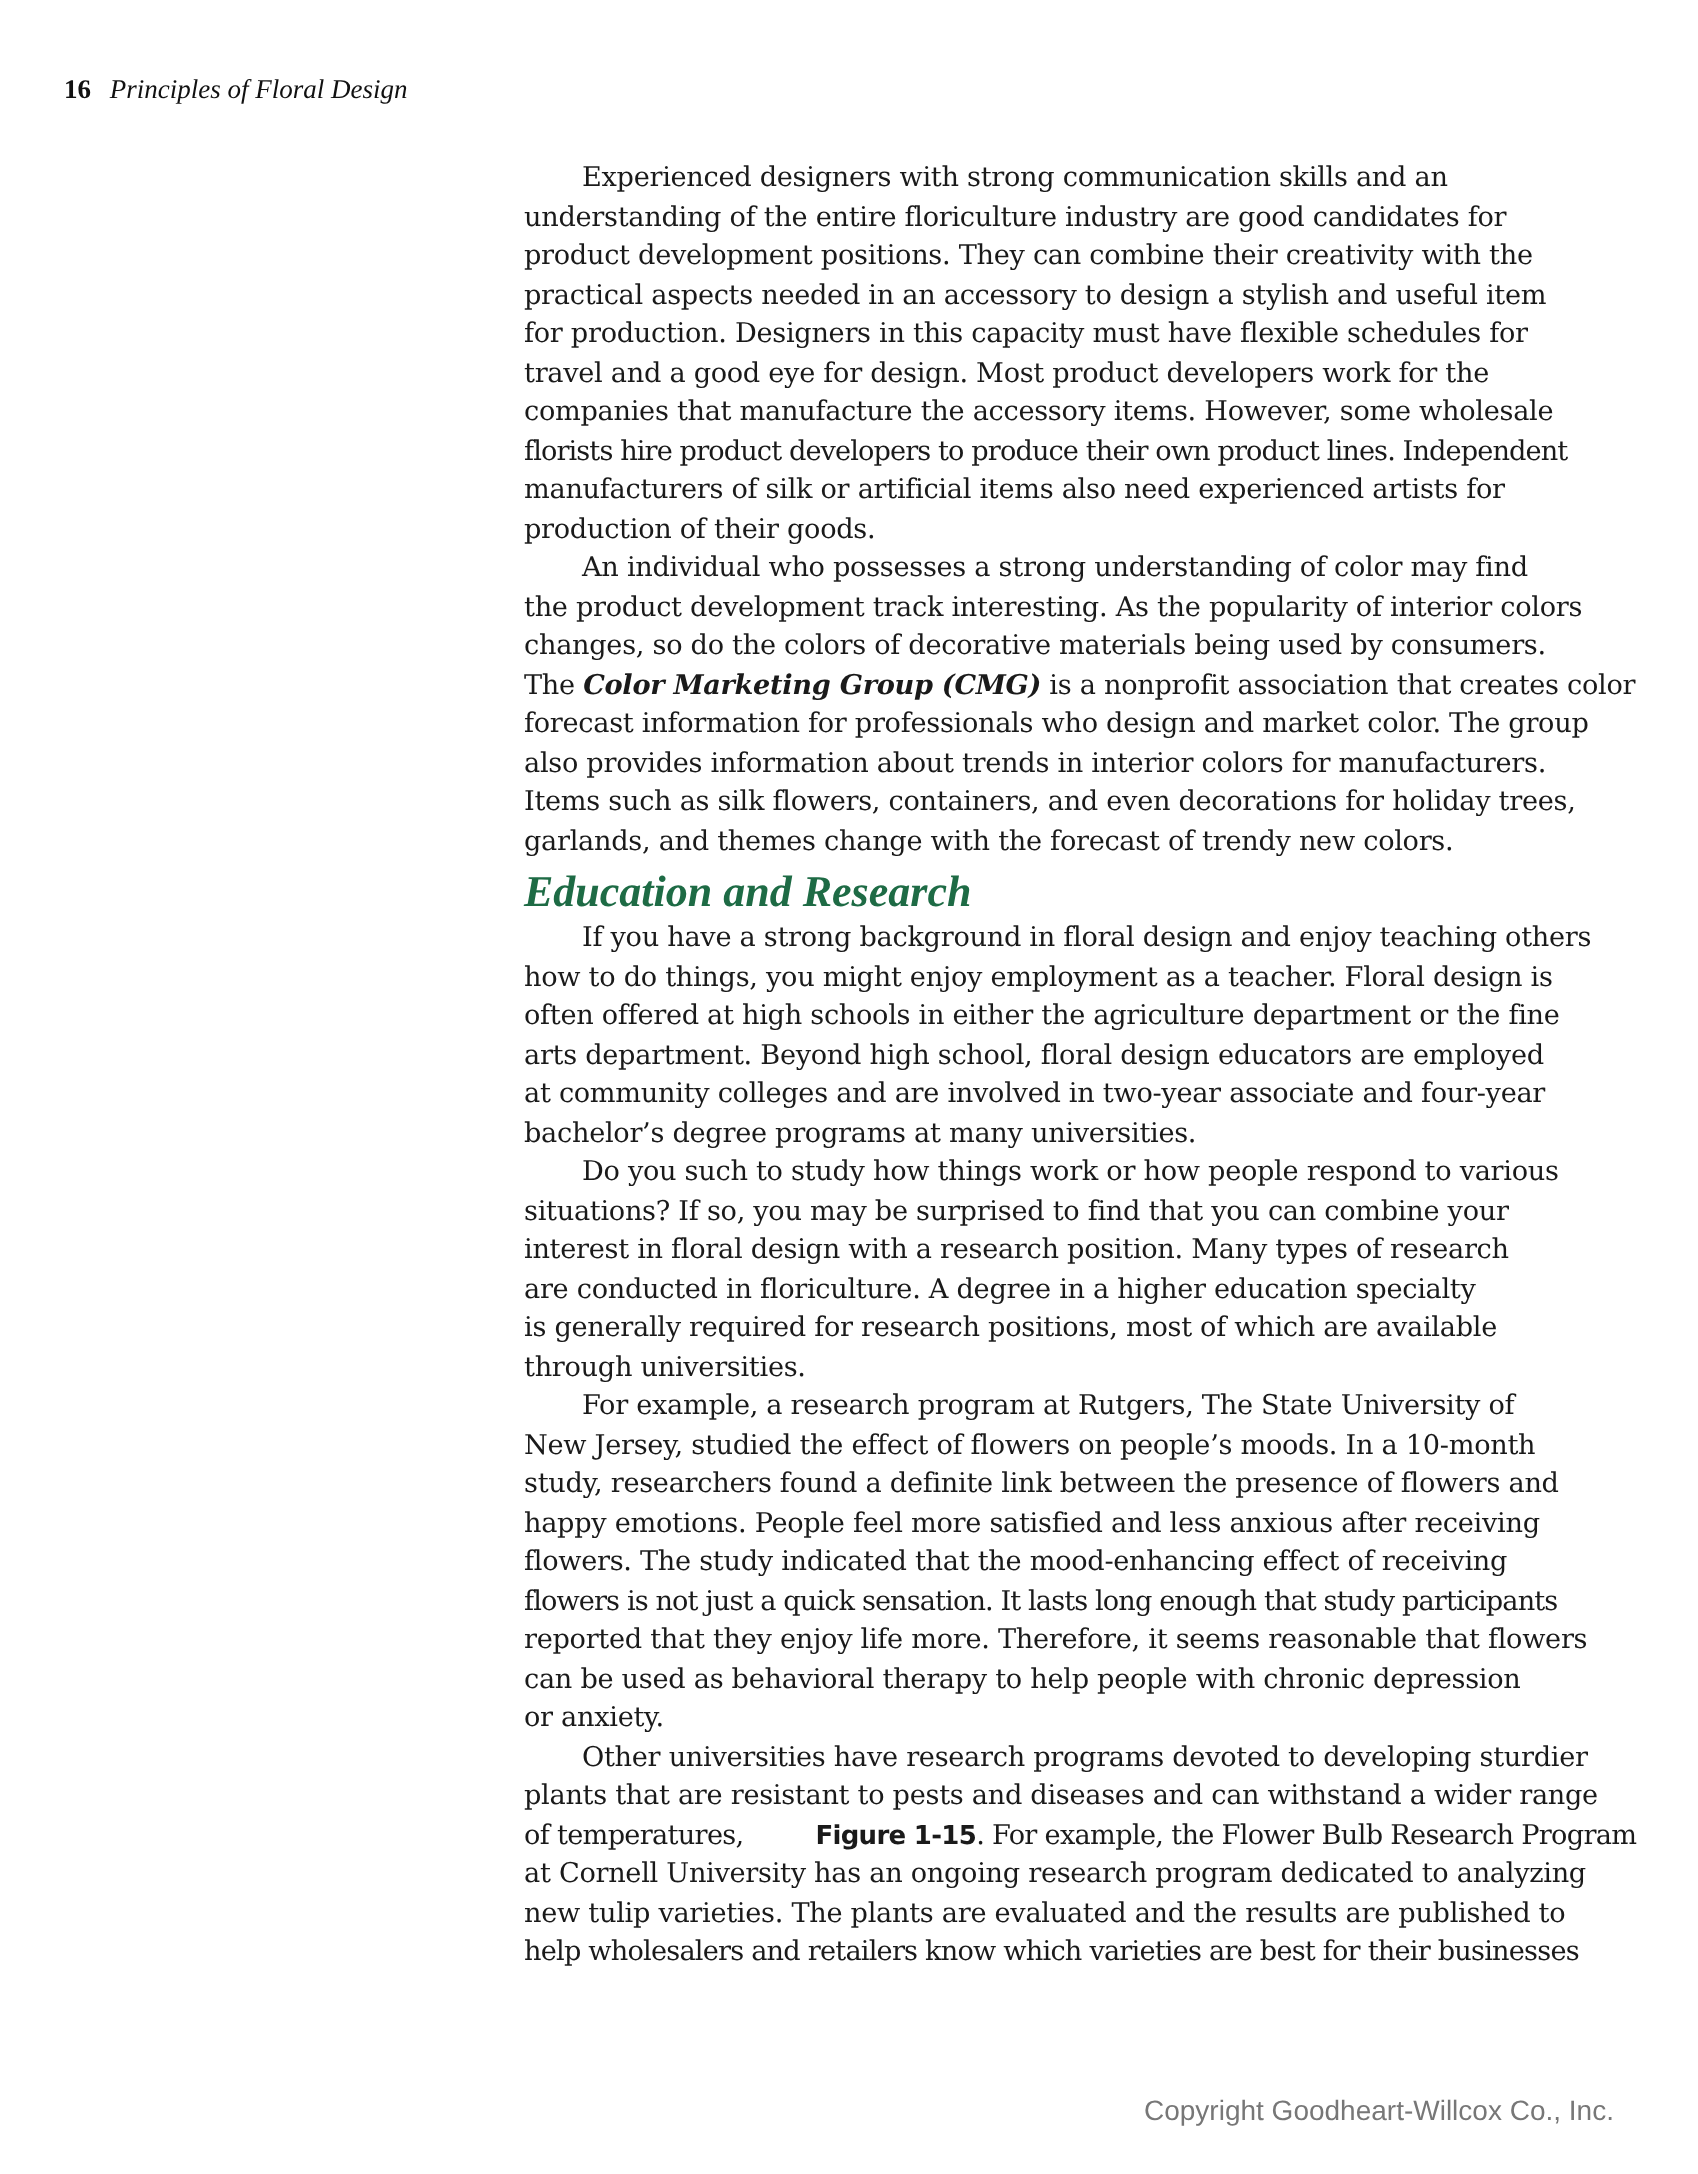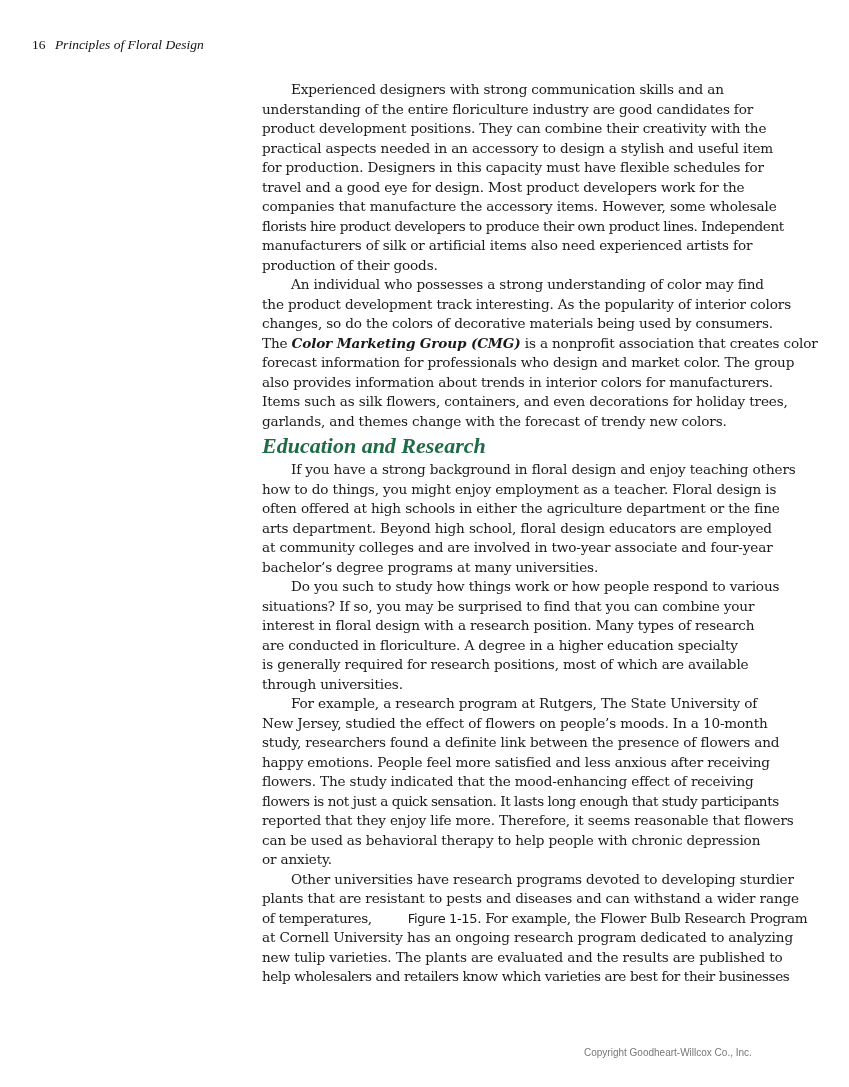--- a/index.html
+++ b/index.html
@@ -2,40 +2,40 @@
 <html><head>
   <meta charset="utf-8">
   <style>
     html, body { margin: 0; padding: 0; background: #ffffff; }
     body { width: 849px; height: 1087px; position: relative; overflow: hidden; }
     .running-head {
       position: absolute; left: 32px; top: 37px;
       font-family: "Liberation Serif", serif; font-size: 13.5px; color: #111;
       white-space: nowrap;
     }
-    .running-head .pg { font-weight: normal; margin-right: 6px; }
+    .running-head .pg { font-weight: bold; margin-right: 6px; }
     .running-head .title { font-style: italic; }
     .body-col {
       position: absolute; left: 262px; top: 80px; width: 540px;
       font-family: "DejaVu Serif", serif; font-size: 13.6px; color: #1a1a1a;
       line-height: 19.5px; letter-spacing: -0.15px;
     }
     .line { white-space: nowrap; display: block; height: 19.5px; }
     .indent { padding-left: 29px; }
     .heading {
       font-family: "Liberation Serif", serif; font-style: italic;
       font-size: 22px; color: #1e6b45; line-height: 28px; height: 28px;
       margin-top: 1px; margin-bottom: 0px; display: block; white-space: nowrap;
       letter-spacing: 0;
     }
     .em-bold { font-weight: bold; font-style: italic; }
-    .fig-ref { font-family: "DejaVu Sans", sans-serif; font-weight: normal; font-size: 13px; padding-left: 32px; }
+    .fig-ref { font-family: "DejaVu Sans", sans-serif; font-weight: bold; font-size: 13px; padding-left: 32px; }
     .copyright {
-      position: absolute; left: 584px; top: 1047px;
-      font-family: "Liberation Sans", sans-serif; font-size: 10px; color: #777;
+      position: absolute; left: 572px; top: 1047px;
+      font-family: "Liberation Sans", sans-serif; font-size: 14px; color: #777;
       white-space: nowrap;
     }
   </style>
 </head>
 <body>
 
 <div class="running-head">
   <span class="pg">16</span>
   <span class="title">Principles of Floral Design</span>
 </div>

